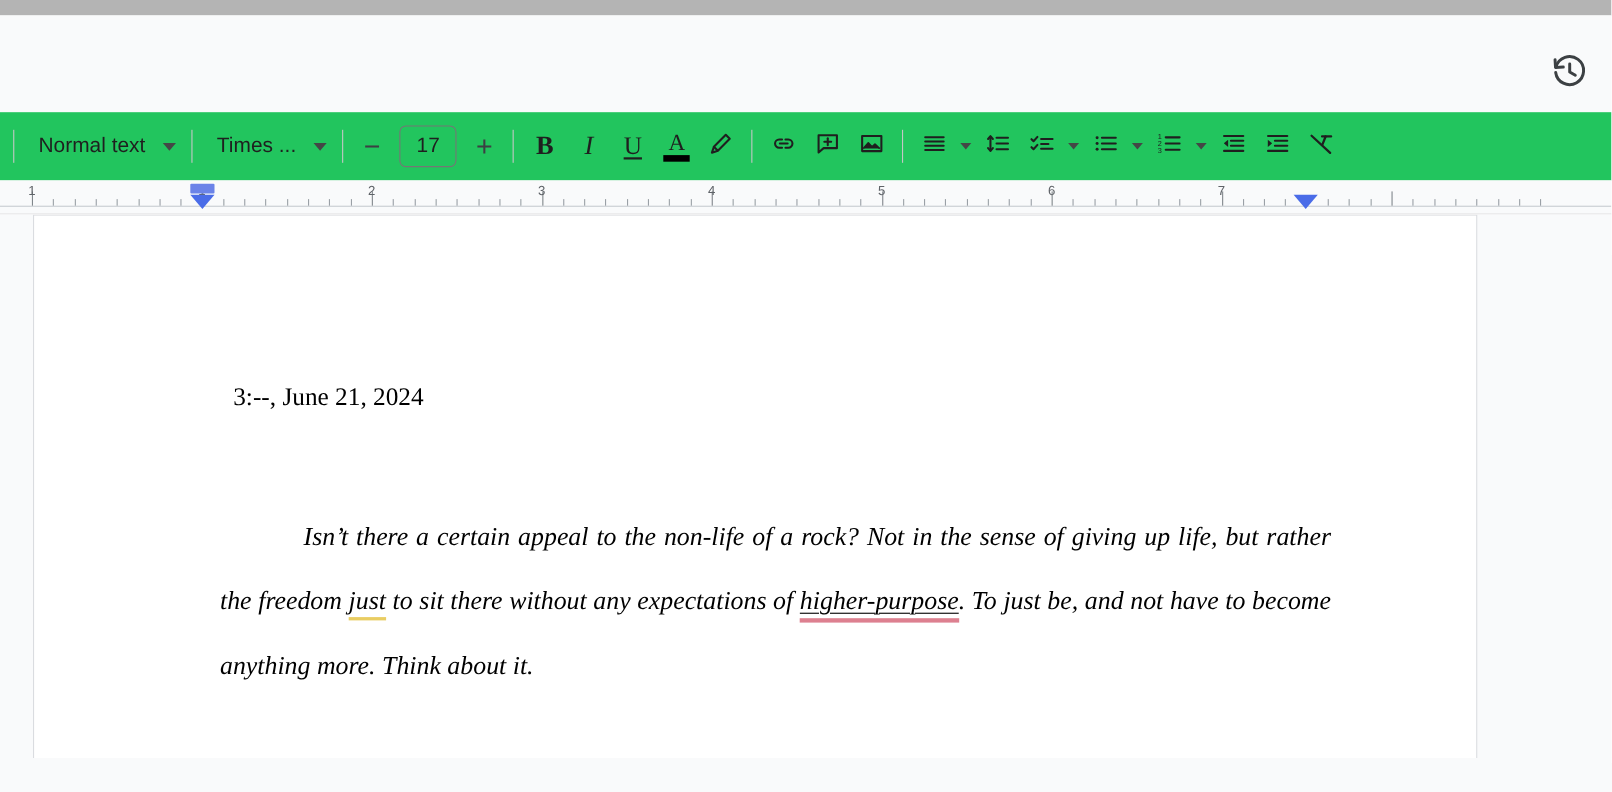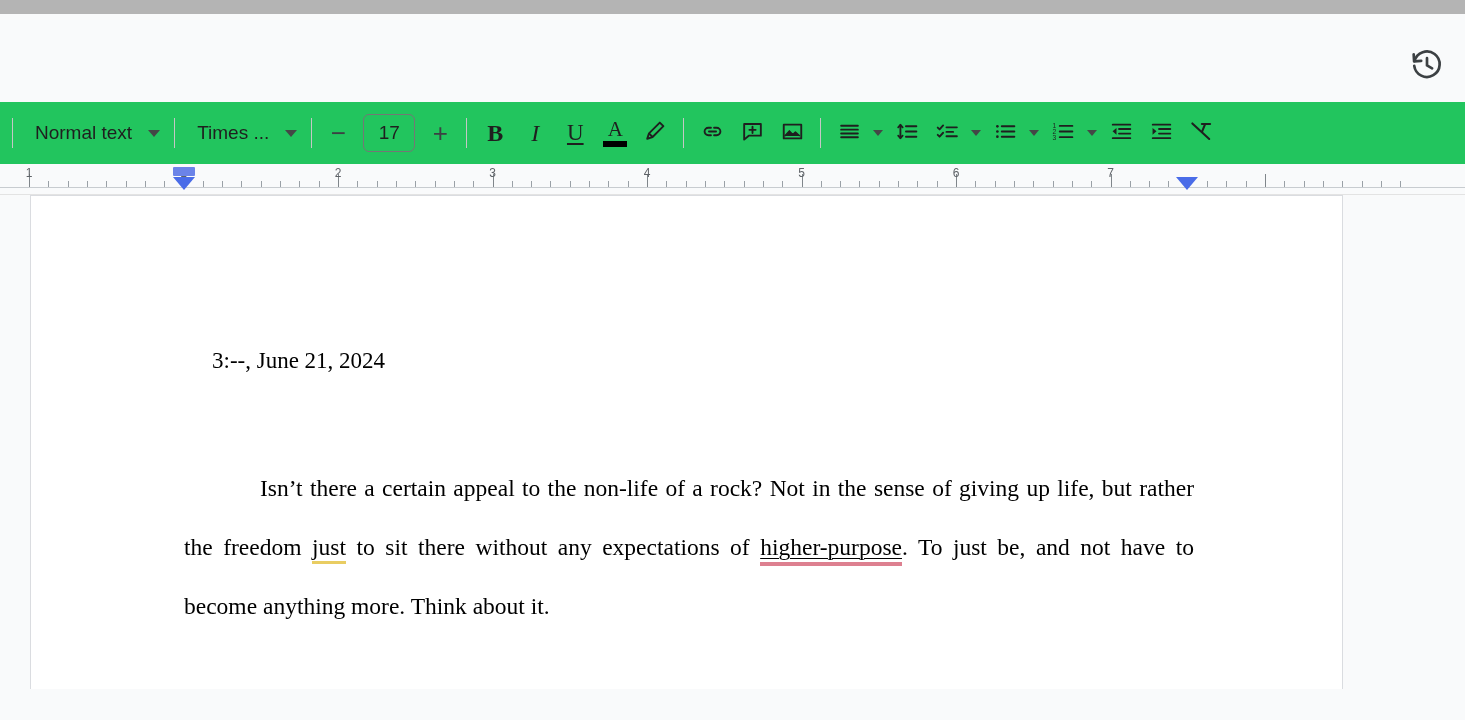--- a/index.html
+++ b/index.html
@@ -238,29 +238,30 @@
     left: 152px;
     top: 152px;
     font-family: "Liberation Serif", serif;
     font-size: 23px;
     color: #000;
     white-space: nowrap;
     margin-left: 29px;
   }
   .para {
     position: absolute;
-    left: 153px;
+    left: 169px;
     top: 263px;
     width: 1010px;
     font-family: "Liberation Serif", serif;
     font-size: 23.5px;
     line-height: 59px;
     color: #000;
     text-align: justify;
     text-indent: 76px;
+    font-style: italic;
   }
   .mark-yellow {
     border-bottom: 3px solid #e9cd62;
     padding-bottom: 1px;
   }
   .mark-pink {
     text-decoration: underline;
     text-decoration-thickness: 1px;
     text-underline-offset: 3px;
     border-bottom: 4px solid #dd8090;

